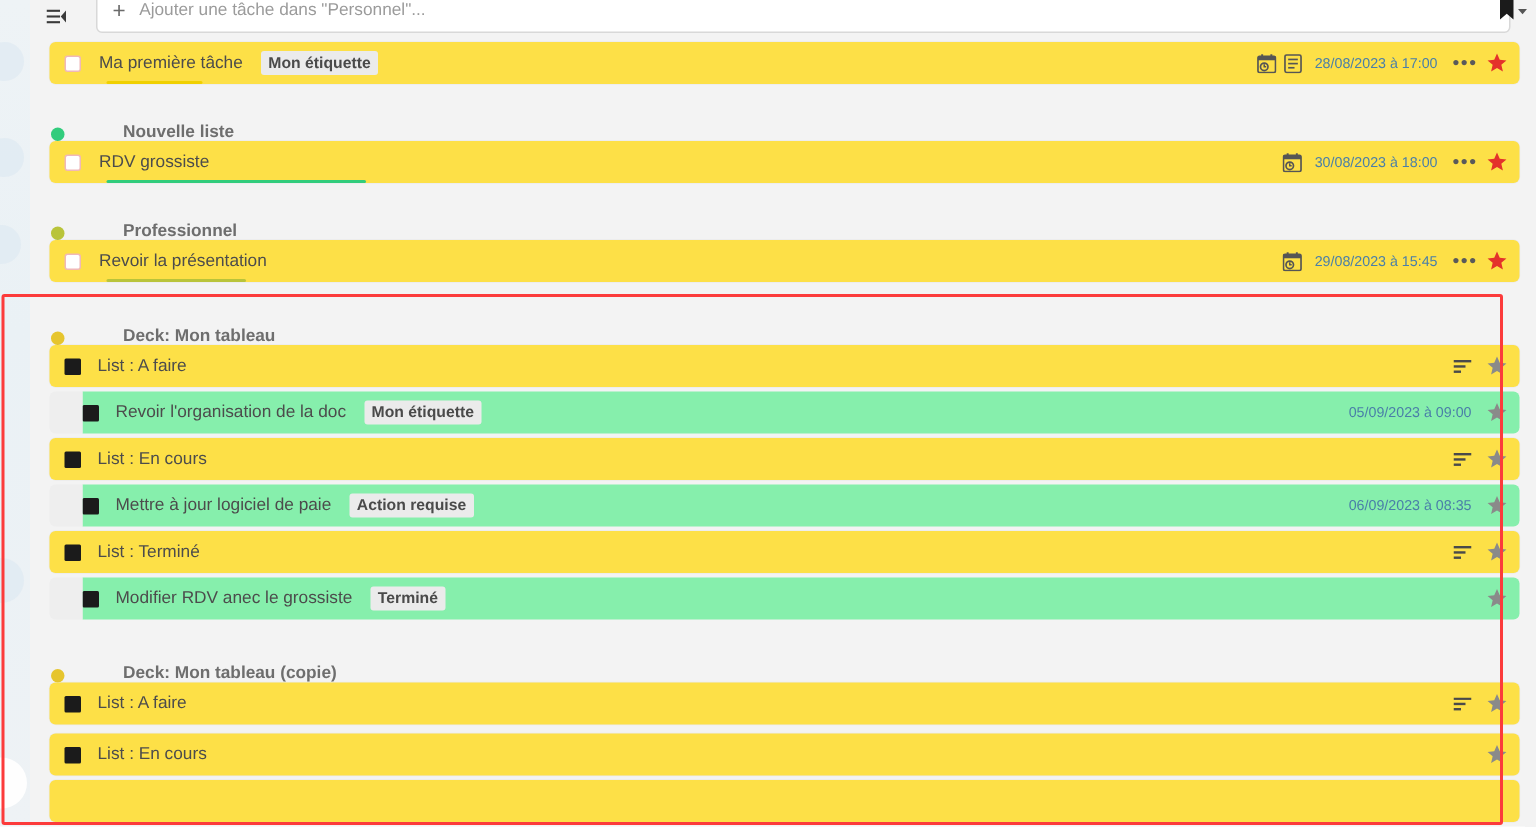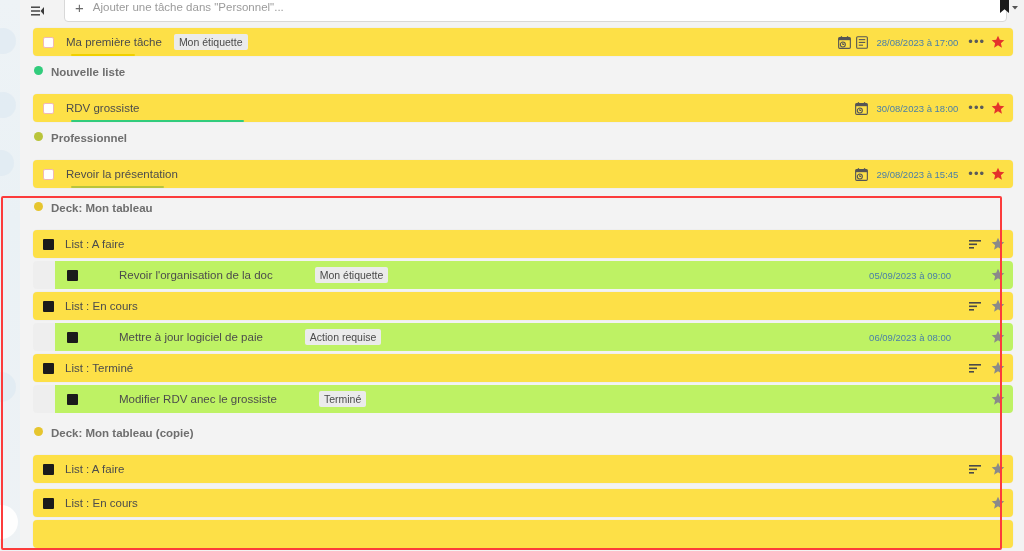--- a/index.html
+++ b/index.html
@@ -66,25 +66,26 @@
     color: #9b9b9b; font-size: 11.5px;
   }
   .bookmark-btn {
     position: absolute; right: 6px; top: 0px;
     display: flex; align-items: center; gap: 2px;
     cursor: pointer;
   }
 
   
   .section-head {
-    display: flex; align-items: flex-start;
+    display: flex; align-items: flex-end;
     height: 28px;
     padding-left: 14px;
     font-size: 11.5px; font-weight: bold;
     color: #6e6e6e;
+    gap: 31px;
   }
   .dot { width: 9px; height: 9px; border-radius: 50%; margin-right: 8px; flex: none; }
 
   .task-card {
     position: relative;
     margin: 0 11px 0 13px;
     background: #fde047;
     border-radius: 4px;
     height: 28px;
     display: flex; align-items: center;
@@ -104,21 +105,21 @@
   .cb-black {
     width: 11px; height: 11px; background: #1b1b1b;
     border-radius: 1px; flex: none; margin-right: 11px;
     cursor: pointer;
   }
   .task-title {
     font-size: 11.5px; color: #4c4c4c;
     white-space: nowrap;
   }
   .tag {
-    font-size: 10.5px; font-weight: normal; color: #4a4a4a;
+    font-size: 10.5px; font-weight: bold; color: #4a4a4a;
     background: #ebebeb; border-radius: 2px;
     padding: 2px 5px; margin-left: 12px; white-space: nowrap;
   }
   .spacer { flex: 1 1 auto; }
   .row-icons { display: flex; align-items: center; gap: 5px; }
   .date {
     font-size: 9.5px; color: #4a7fa8;
     white-space: nowrap; margin-left: 8px;
   }
   .dots-menu {
@@ -132,25 +133,25 @@
   .nest-wrap {
     position: relative;
     margin: 0 11px 0 13px;
   }
   .nest-gutter {
     position: absolute; left: 0; top: 0; bottom: 0;
     width: 22px; background: #eeeeee; border-radius: 4px 0 0 4px;
   }
   .nest-card {
     margin-left: 22px;
-    background: #bef264;
+    background: #86efac;
     border-radius: 0 4px 4px 0;
     height: 28px;
     display: flex; align-items: center;
-    padding-left: 12px; padding-right: 8px; gap: 30px;
+    padding-right: 8px;
   }
 
   
   .deck-highlight {
     position: absolute;
     left: 1px; top: 196px;
     width: 1001px; height: 354px;
     border: 2px solid #fc3b3b;
     border-radius: 2px;
     pointer-events: none;
@@ -361,21 +362,21 @@
 
       <div class="gap3"></div>
 
       <div class="nest-wrap">
         <div class="nest-gutter"></div>
         <div class="nest-card">
           <div class="cb-black"></div>
           <span class="task-title">Mettre à jour logiciel de paie</span>
           <span class="tag">Action requise</span>
           <span class="spacer"></span>
-          <span class="date">06/09/2023 à 08:00</span>
+          <span class="date">06/09/2023 à 08:35</span>
           <span class="star" style="margin-left:10px">
             <svg width="14" height="14" viewBox="0 0 16 16">
               <path d="M8 0.8 L10.1 5.5 L15.2 6.0 L11.3 9.4 L12.5 14.5 L8 11.8 L3.5 14.5 L4.7 9.4 L0.8 6.0 L5.9 5.5 Z" fill="#8a8a8a"></path>
             </svg>
           </span>
         </div>
       </div>
 
       <div class="gap3"></div>
 

